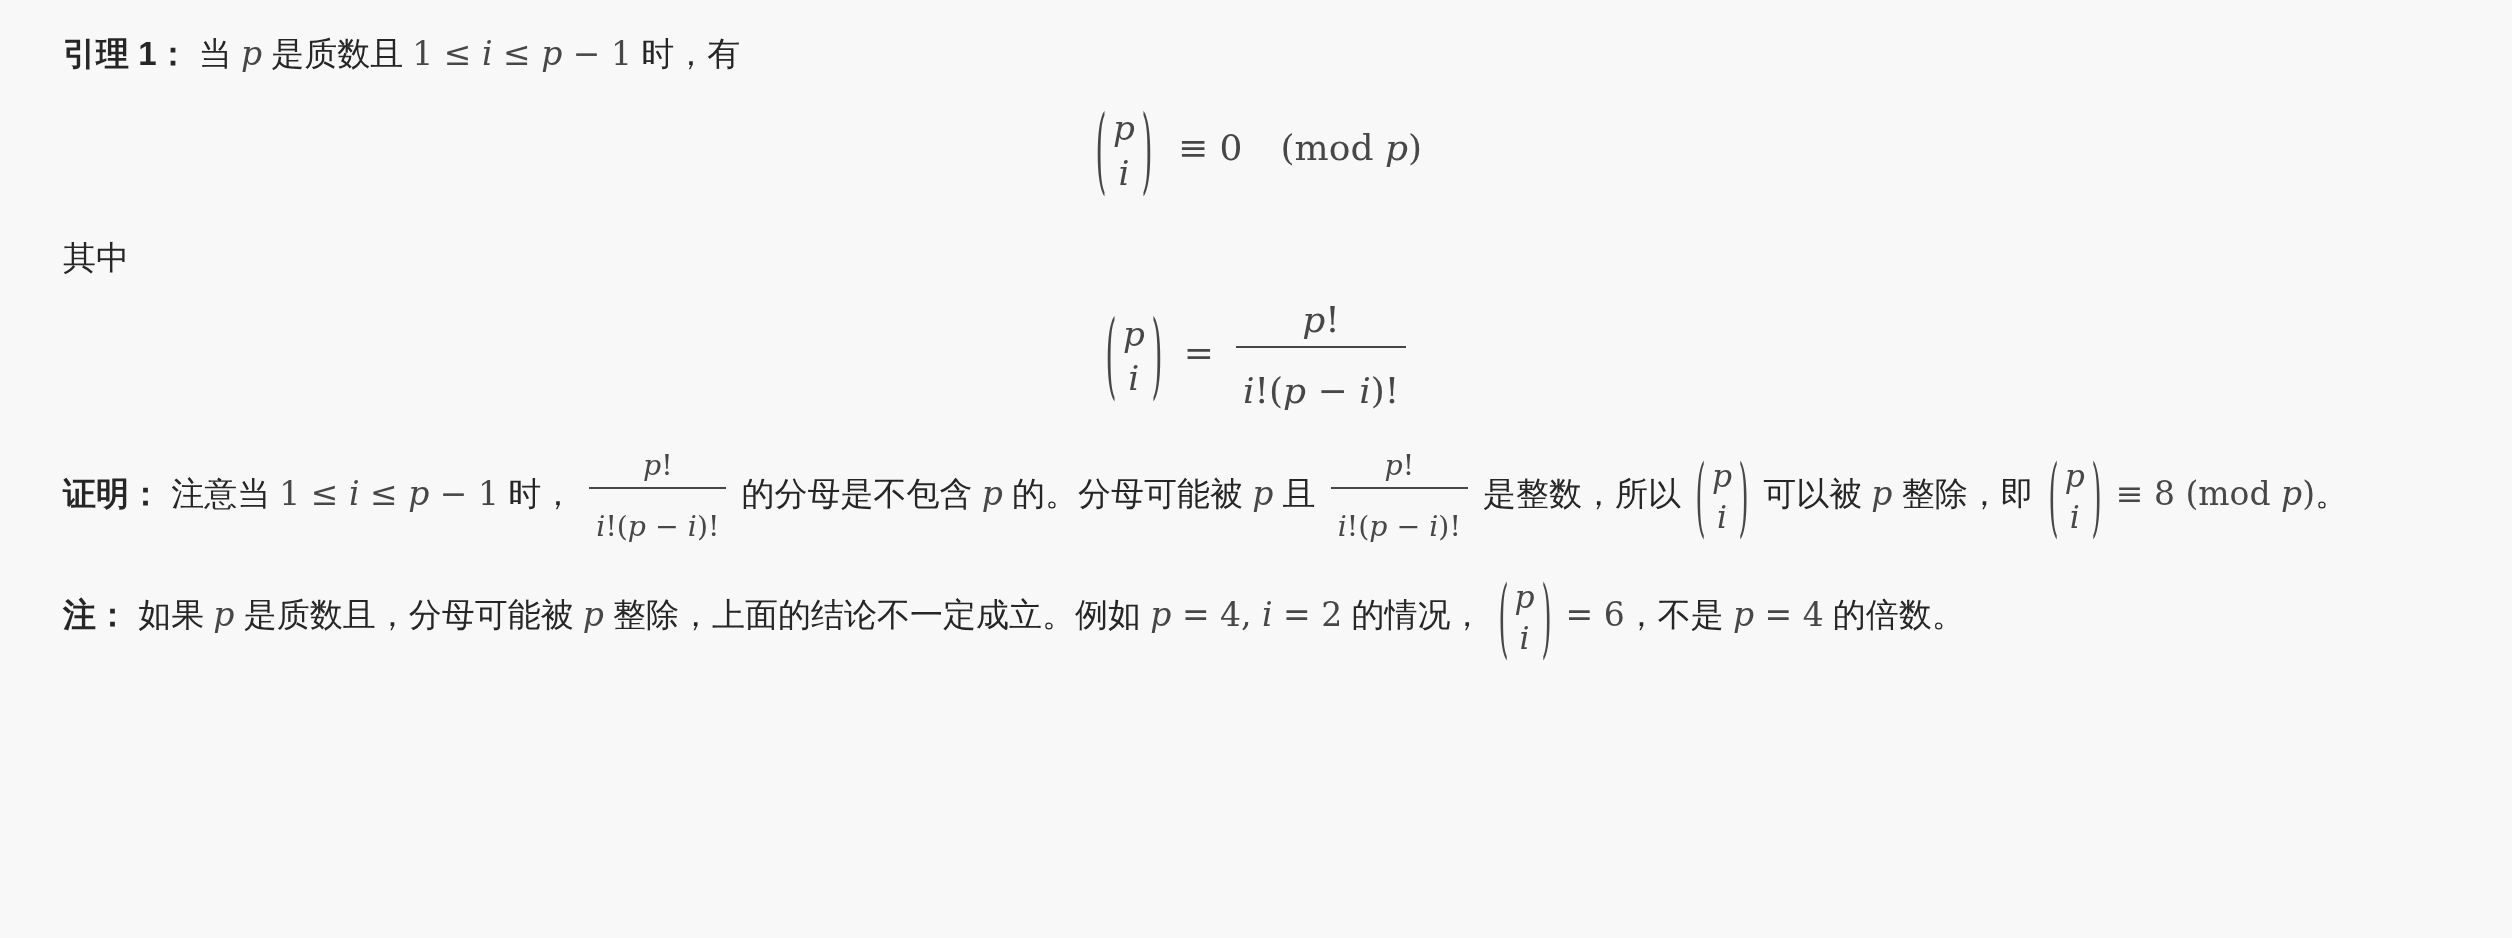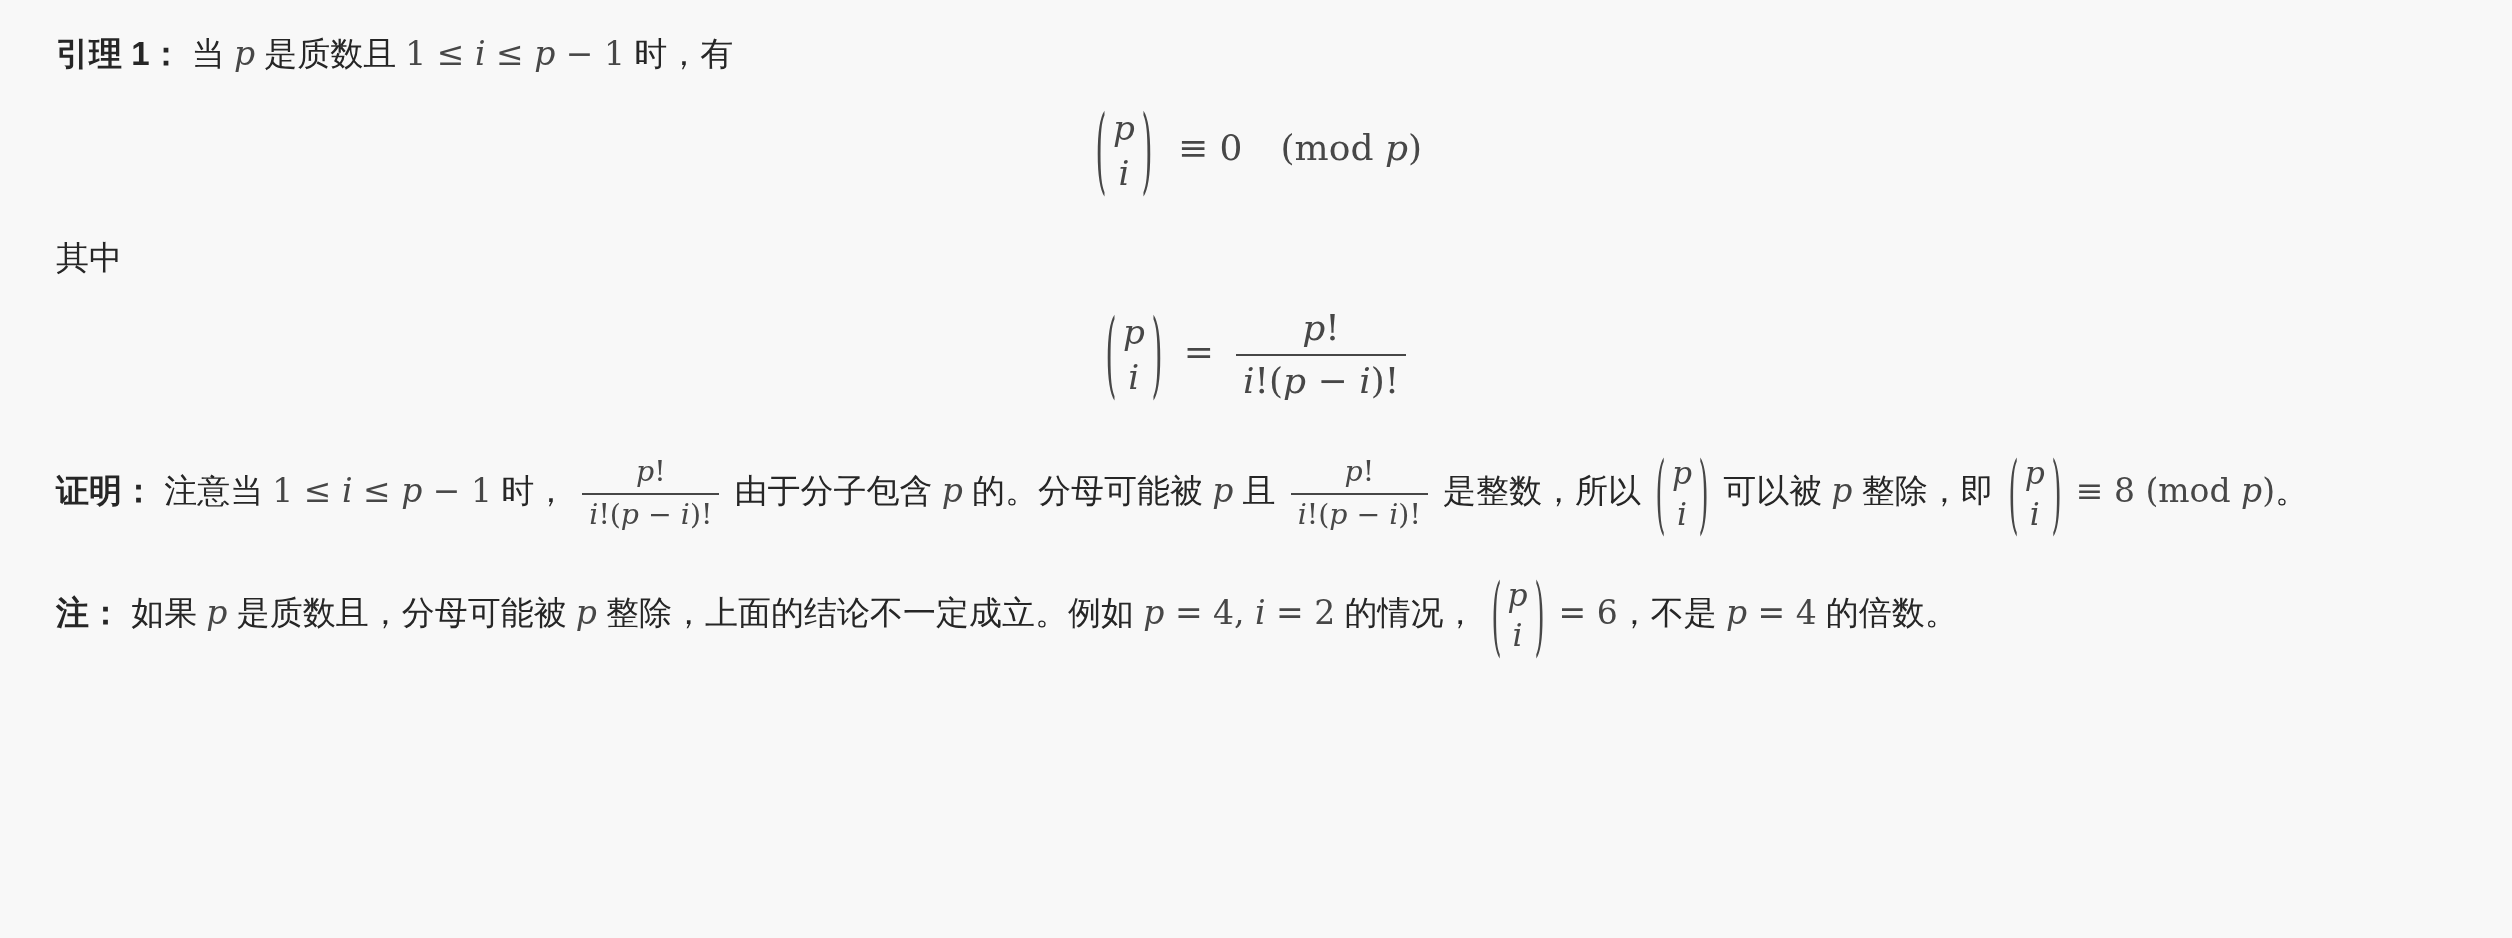--- a/index.html
+++ b/index.html
@@ -5,21 +5,21 @@
   :root { --bg:#f8f8f8; --text:#262626; --math:#474747; }
   * { box-sizing:border-box; }
   html,body { margin:0; padding:0; }
   body {
     width:2512px; height:938px; overflow:hidden;
     background:var(--bg); color:var(--text);
     font-family:"Liberation Sans","DejaVu Sans",sans-serif;
     font-size:33px; line-height:1.55;
     padding:28px 56px 36px;
   }
-  p.para { margin:0 0 14px; }
+  p.para { margin:0 7px 14px; }
   .label { font-weight:700; }
   .math { font-family:"DejaVu Serif","Liberation Serif",serif; color:var(--math); }
   .mi { font-style:italic; }
   .mu { font-style:normal; }
   
   .formula {
     text-align:center; color:var(--math);
     font-family:"DejaVu Serif","Liberation Serif",serif;
     font-size:36px;
   }
@@ -29,21 +29,21 @@
   .modgroup { margin-left:38px;text-align:center; }
   .eqsign { margin:0 16px; }
   
   .binom { display:inline-flex; align-items:center; vertical-align:middle; margin:0 4px; padding:13px 0; }
   .bcol { display:inline-flex; flex-direction:column; align-items:center; line-height:1.3; padding:0 5px; font-size:0.95em; }
   .paren { display:inline-block; font-family:"DejaVu Serif",serif; transform:scale(0.78,2.6); transform-origin:center; }
   
   .frac { display:inline-flex; flex-direction:column; align-items:center; vertical-align:middle; text-align:center; line-height:1.3; margin:0 6px; font-size:0.86em; }
   .formula .frac { font-size:1em; }
   .frac .num { padding:0 7px 2px; }
-  .frac .den { border-top:2px solid var(--math); padding:2px 7px 0;text-align:center; }
+  .frac .den { border-top:2px solid var(--math); padding:20px 7px 0;text-align:center; }
   .proof-para { margin:6px 0 18px; }
   .note-para { margin:0; }
 </style>
 </head>
 <body>
 
 <p class="para">
   <strong class="label">引理 1：</strong>
   <span>当 </span>
   <span class="math mi">p</span>
@@ -83,21 +83,21 @@
 
 <p class="para proof-para">
   <strong class="label">证明：</strong>
   <span>注意当 </span>
   <span class="math"><span class="mu">1 ≤ </span><span class="mi">i</span><span class="mu"> ≤ </span><span class="mi">p</span><span class="mu"> − 1</span></span>
   <span> 时， </span>
   <span class="math frac">
       <span class="num"><span class="mi">p</span><span class="mu">!</span></span>
       <span class="den"><span class="mi">i</span><span class="mu">!(</span><span class="mi">p</span><span class="mu"> − </span><span class="mi">i</span><span class="mu">)!</span></span>
     </span>
-  <span> 由于分子包含 </span>
+  <span> 的分母是不包含 </span>
   <span class="math mi">p</span>
   <span> 的。分母可能被 </span>
   <span class="math mi">p</span>
   <span> 且 </span>
   <span class="math frac">
       <span class="num"><span class="mi">p</span><span class="mu">!</span></span>
       <span class="den"><span class="mi">i</span><span class="mu">!(</span><span class="mi">p</span><span class="mu"> − </span><span class="mi">i</span><span class="mu">)!</span></span>
     </span>
   <span> 是整数，所以 </span>
   <span class="math binom">

